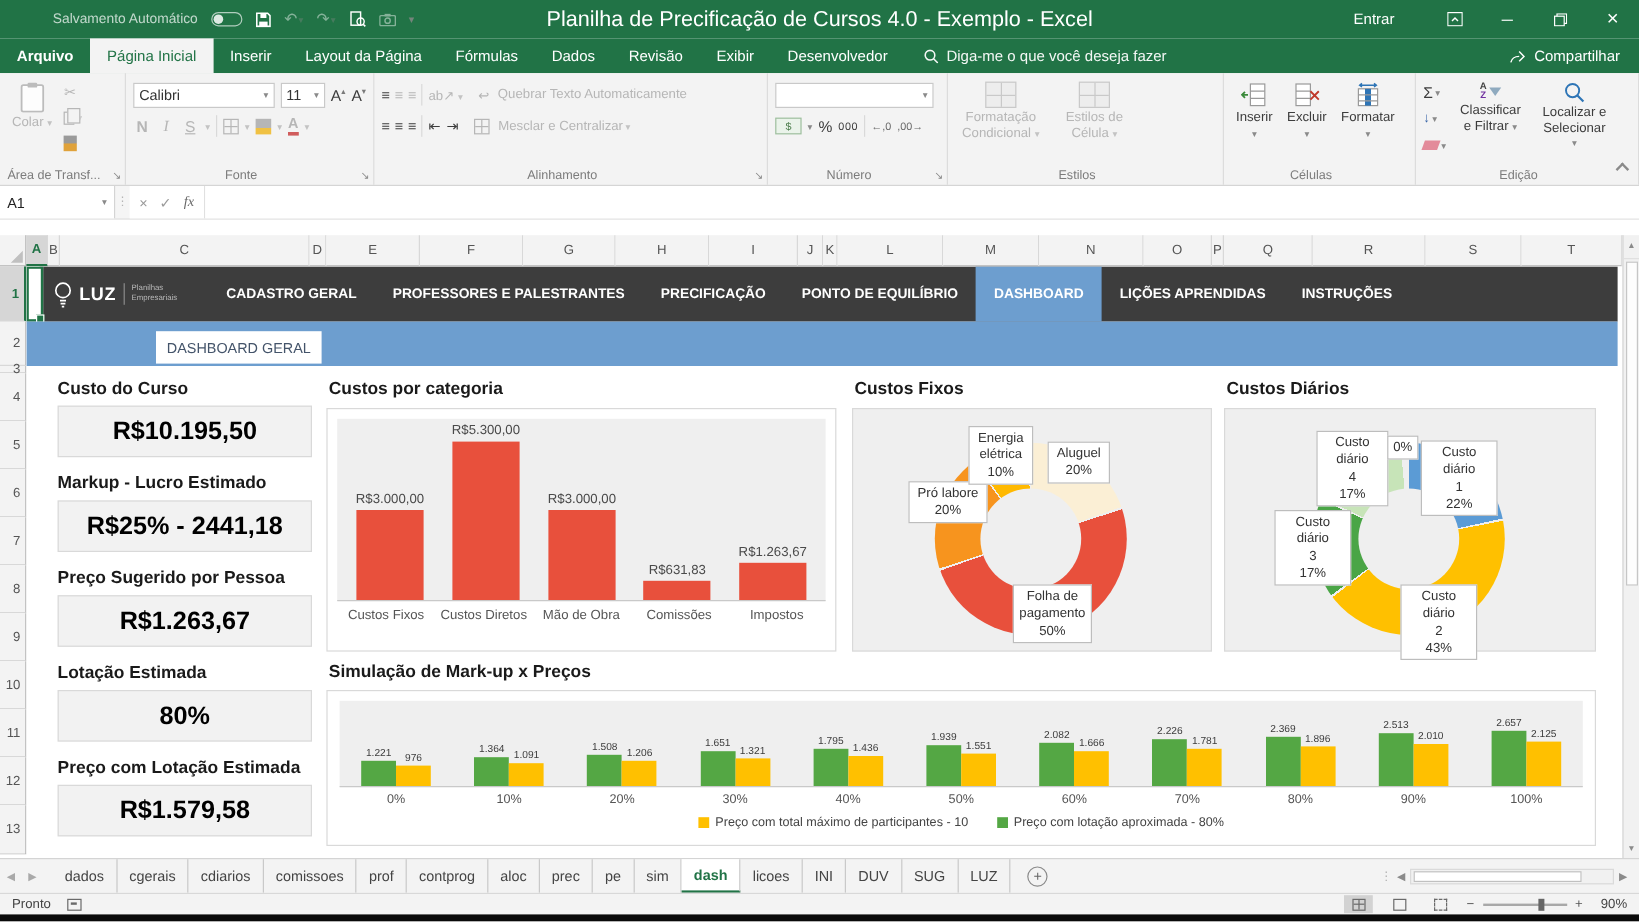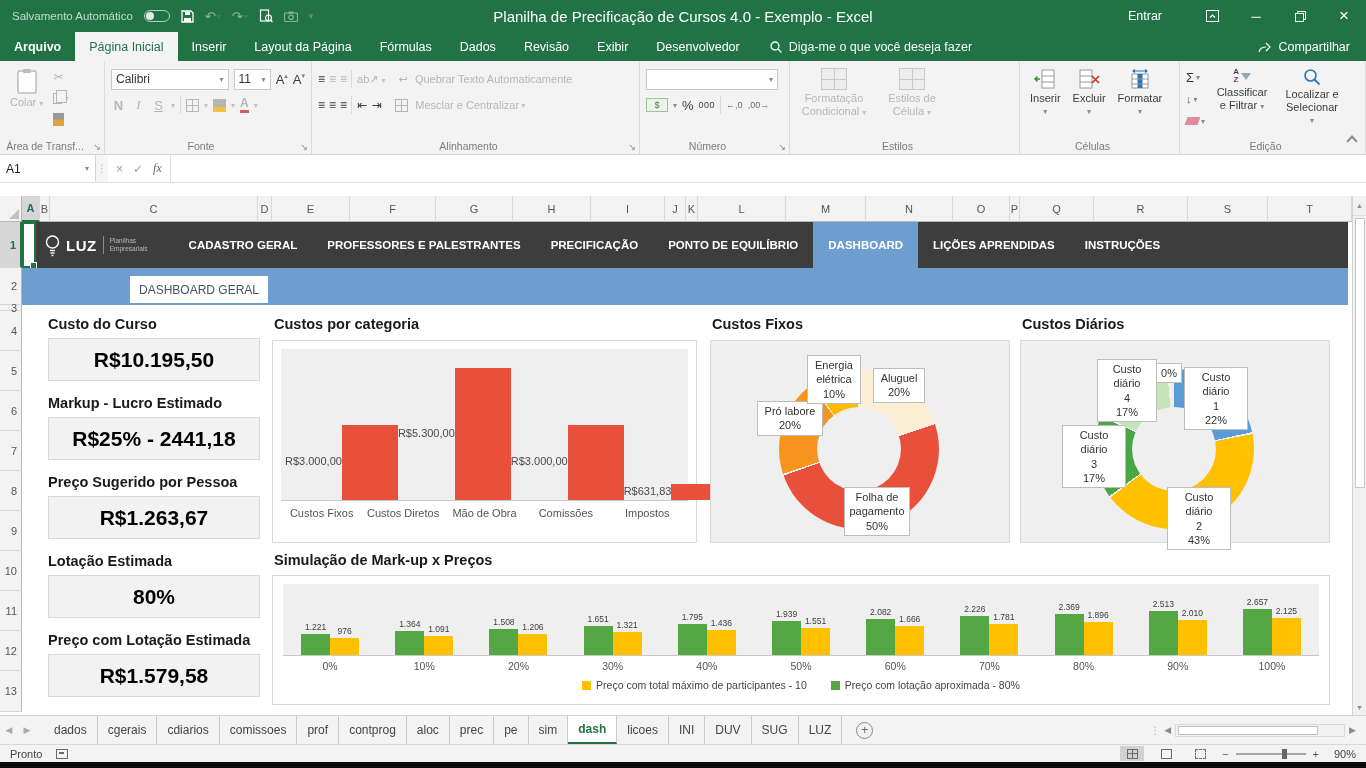--- a/index.html
+++ b/index.html
@@ -1,26 +1,26 @@
 <!DOCTYPE html>
 <html><head>
 <meta charset="utf-8">
 <style>
 *{box-sizing:border-box;margin:0;padding:0;font-family:"Liberation Sans","DejaVu Sans",sans-serif;}
 html,body{width:1366px;height:768px;overflow:hidden;background:#fff;position:relative;font-size:12px;color:#333;}
 
 .titlebar{position:absolute;top:0;left:0;width:1366px;height:32px;background:#217346;display:flex;align-items:center;color:#fff;}
 .qat{display:flex;align-items:center;gap:11px;padding-left:12px;}
-.autosave-label{font-size:11.5px;opacity:.72;}
+.autosave-label{font-size:11.5px;opacity:.72;margin-left:32px;}
 .toggle{width:26px;height:12px;border:1px solid rgba(255,255,255,.65);border-radius:7px;display:inline-flex;align-items:center;padding:1px;}
 .toggle .knob{width:8px;height:8px;border-radius:50%;background:rgba(255,255,255,.85);}
 .qbtn{display:inline-flex;align-items:center;gap:1px;font-size:13px;color:#fff;}
 .qbtn.dim{opacity:.45;}
 .qbtn .dd{font-size:8px;opacity:.8;}
-.tb-title{position:absolute;left:50%;transform:translateX(-50%);font-size:15px;white-space:nowrap;}
+.tb-title{position:absolute;left:50%;transform:translateX(-50%);font-size:18px;white-space:nowrap;}
 .tb-right{position:absolute;right:0;top:0;height:32px;display:flex;align-items:center;}
 .entrar{font-size:12.5px;margin-right:28px;}
 .win-btn{width:44px;height:32px;display:flex;align-items:center;justify-content:center;font-size:13px;color:#fff;}
 .win-btn.close{font-size:17px;}
 
 .tabrow{position:absolute;top:32px;left:0;width:1366px;height:29px;background:#217346;display:flex;align-items:stretch;color:#fff;}
 .rtab{padding:0 14px;display:flex;align-items:center;font-size:12.5px;white-space:nowrap;}
 .rtab.file{font-weight:bold;}
 .rtab.active{background:#f3f3f3;color:#217346;}
 .searchbox{display:flex;align-items:center;gap:7px;margin-left:16px;font-size:12.5px;opacity:.95;}
@@ -96,21 +96,21 @@
 #banner{position:absolute;left:0;top:46px;width:1326px;height:37px;background:#6D9ECF;}
 .bannerlabel{position:absolute;left:108px;top:54px;width:138px;height:27px;background:#fff;display:flex;align-items:center;justify-content:center;font-weight:normal;font-size:12px;color:#44546A;}
 
 .kpi{position:absolute;left:26px;width:212px;}
 .kpi-label{font-weight:bold;font-size:14.5px;color:#1a1a1a;margin-bottom:6px;}
 .kpi-value{height:43px;background:#f2f2f2;border:1px solid #d9d9d9;display:flex;align-items:center;justify-content:center;font-weight:bold;font-size:21px;color:#000;}
 
 .chart-title{position:absolute;font-weight:bold;font-size:14.5px;color:#1a1a1a;}
 .card{position:absolute;background:#fff;border:1px solid #d9d9d9;}
 #cat-plot{position:absolute;left:8px;top:8px;right:8px;height:152px;background:#efefef;border-bottom:1px solid #c9c9c9;display:flex;align-items:flex-end;justify-content:space-around;padding:0 4px;}
-.cat-col{display:flex;flex-direction:row;align-items:center;justify-content:flex-end;}
+.cat-col{display:flex;flex-direction:column;align-items:center;justify-content:flex-end;}
 .cat-val{font-size:11px;color:#4a4a4a;margin-bottom:3px;white-space:nowrap;}
 .cat-bar{width:56px;}
 #cat-cats{position:absolute;left:8px;right:8px;top:166px;display:flex;justify-content:space-around;}
 .cat-name{font-size:11px;color:#555;width:20%;text-align:center;}
 .donut-host{position:absolute;inset:0;}
 .donut{position:absolute;width:160px;height:160px;border-radius:50%;}
 .hole{position:absolute;left:38px;top:38px;width:84px;height:84px;border-radius:50%;background:#fff;}
 .callout{position:absolute;background:#fff;border:1px solid #bdbdbd;font-size:11px;color:#333;text-align:center;padding:2px 2px;line-height:1.3;z-index:3;}
 #sim-plot{position:absolute;left:10px;top:8px;right:10px;height:72px;background:#efefef;border-bottom:1px solid #c9c9c9;display:flex;}
 .sim-group{flex:1;display:flex;align-items:flex-end;justify-content:center;}

